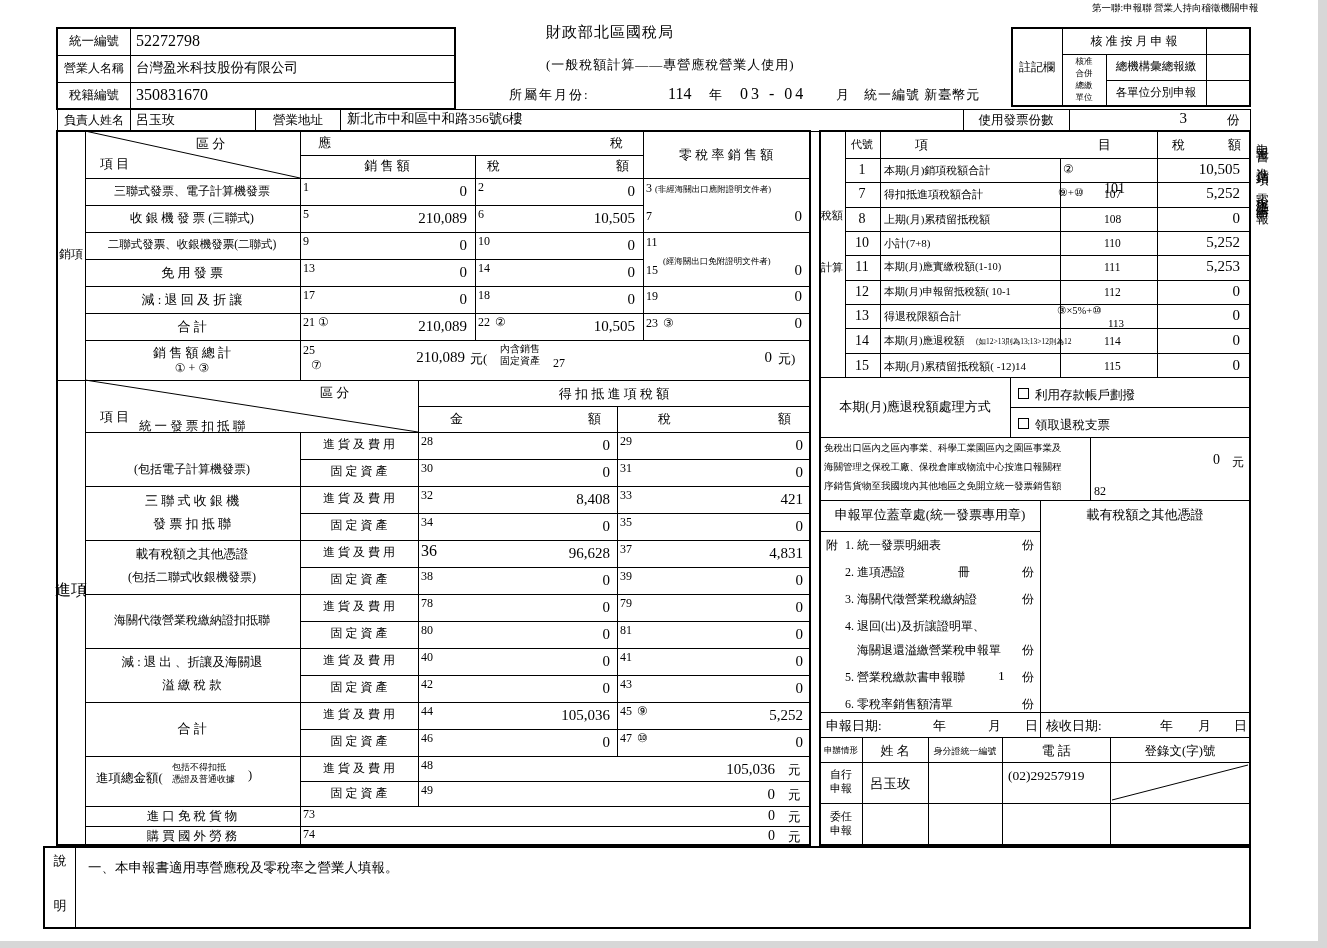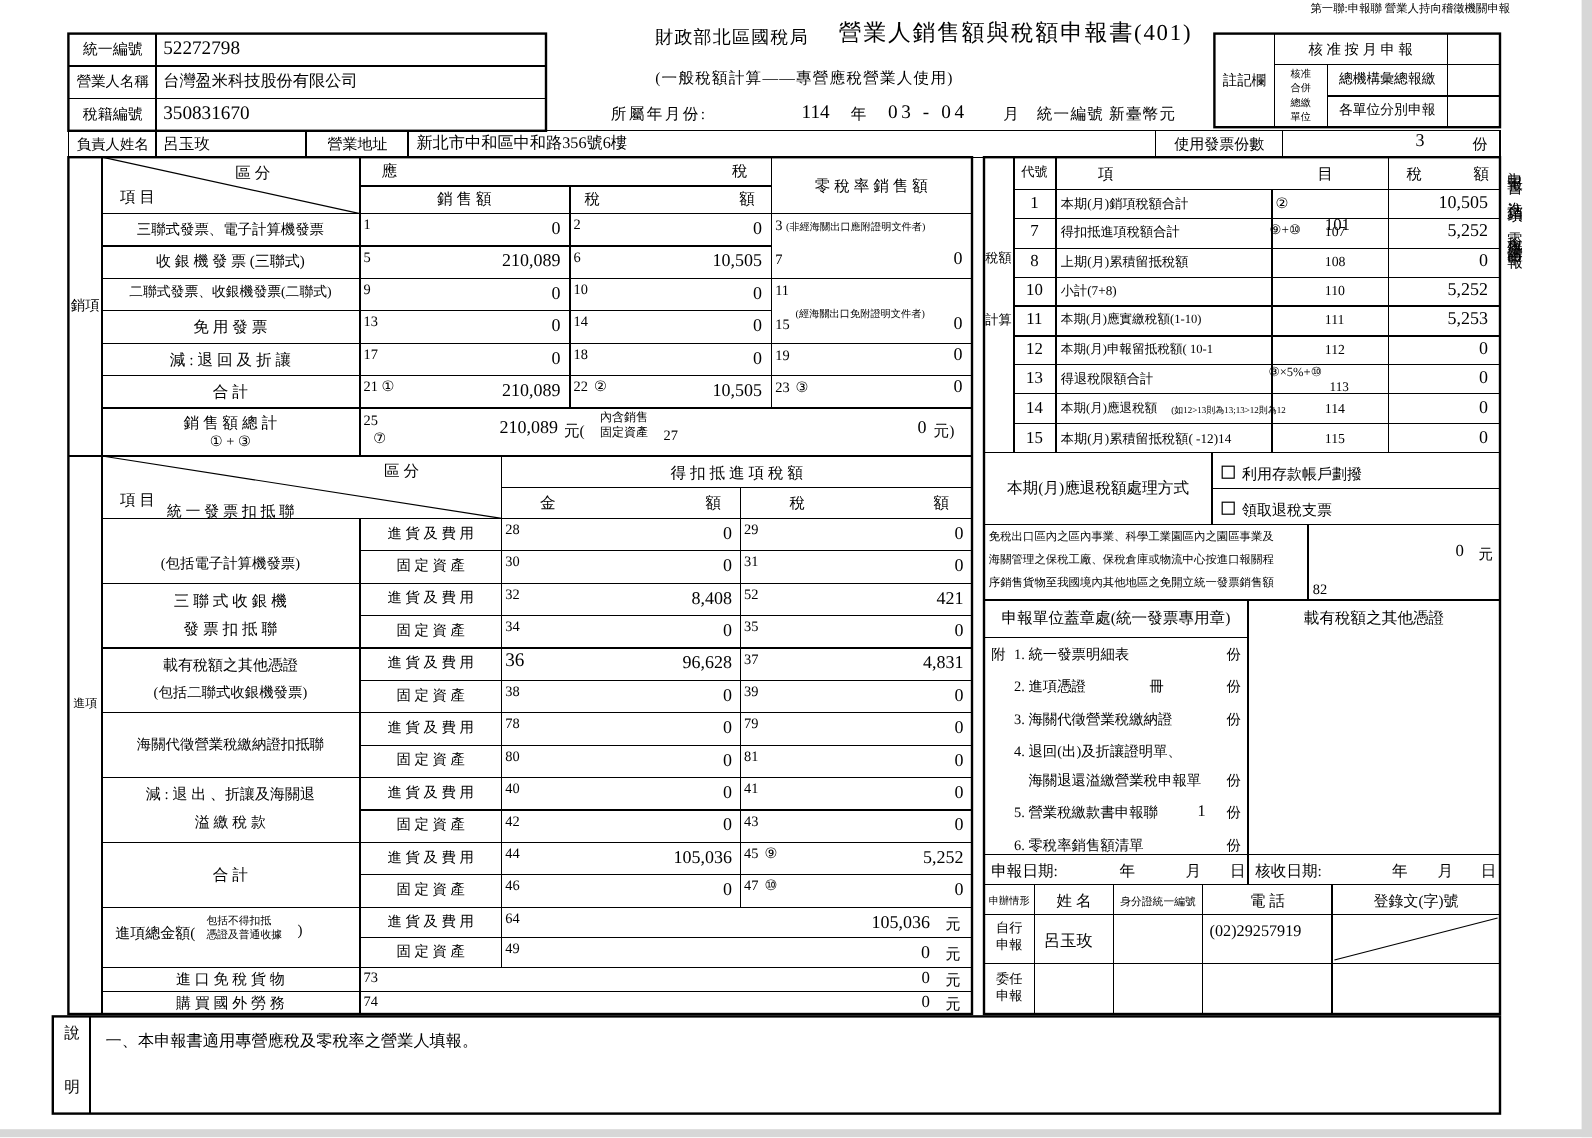--- a/index.html
+++ b/index.html
@@ -110,21 +110,20 @@
       <line x1="85" y1="380" x2="418" y2="432"></line>
       <line x1="1112" y1="800" x2="1248" y2="765"></line>
     </g>
   </svg>
 
   <div class="gray" style="right:0;top:0;width:9px;height:948px"></div>
   <div class="gray" style="left:0;bottom:0;width:1327px;height:7px"></div>
 
   <span class="t" style="left:1092px;top:4px;font-size:9.5px">第一聯:申報聯 營業人持向稽徵機關申報</span>
   <span class="t" style="left:546px;top:25px;font-size:15px;letter-spacing:1px">財政部北區國稅局</span>
-  <span class="t" style="left:699px;top:18px;font-size:19px;letter-spacing:1.5px">營業人銷售額與稅額申報書(401)</span>
   <span class="t" style="left:546px;top:58px;letter-spacing:1px">(一般稅額計算——專營應稅營業人使用)</span>
   <span class="t" style="left:509px;top:88px;letter-spacing:2px">所屬年月份:</span>
   <span class="t" style="left:668px;top:86px;font-size:16px">114</span>
   <span class="t" style="left:709px;top:88px">年</span>
   <span class="t" style="left:740px;top:86px;font-size:16px;letter-spacing:3px">03 - 04</span>
   <span class="t" style="left:836px;top:88px">月</span>
   <span class="t" style="left:864px;top:88px;letter-spacing:1px">統一編號  新臺幣元</span>
   <div class="t v" style="left:1256px;top:133px;font-size:13px">申報書、進銷項、零稅率媒體申報</div>
 
   <span class="t c" style="left:94px;top:35px;font-size:12.5px">統一編號</span>
@@ -217,21 +216,21 @@
   <span class="t" style="left:303px;top:344px;font-size:12px">25</span>
   <span class="t" style="left:311px;top:359px;font-size:12px">⑦</span>
   <span class="t r" style="right:862px;top:350px;font-size:15px">210,089</span>
   <span class="t" style="left:470px;top:352px">元(</span>
   <span class="t" style="left:500px;top:344px;font-size:10px">內含銷售</span>
   <span class="t" style="left:500px;top:356px;font-size:10px">固定資產</span>
   <span class="t" style="left:553px;top:357px;font-size:12px">27</span>
   <span class="t r" style="right:555px;top:350px;font-size:15px">0</span>
   <span class="t" style="left:778px;top:352px">元)</span>
 
-  <span class="t c" style="left:71px;top:582px;font-size:10px">進項</span>
+  <span class="t c" style="left:71px;top:582px;font-size:16px">進項</span>
   <span class="t" style="left:320px;top:386px">區      分</span>
   <span class="t" style="left:100px;top:410px">項    目</span>
   <span class="t c" style="left:614px;top:387px">得  扣  抵  進  項  稅  額</span>
   <span class="t" style="left:450px;top:412px">金</span>
   <span class="t" style="left:588px;top:412px">額</span>
   <span class="t" style="left:658px;top:412px">稅</span>
   <span class="t" style="left:778px;top:412px">額</span>
 
   <span class="t c" style="left:192px;top:420px;font-size:12.5px">統 一 發 票 扣 抵 聯</span>
   <span class="t c" style="left:192px;top:463px;font-size:12px">(包括電子計算機發票)</span>
@@ -260,21 +259,21 @@
   <span class="t" style="left:421px;top:435px;font-size:12px">28</span>
   <span class="t r" style="right:717px;top:438px;font-size:15px">0</span>
   <span class="t" style="left:620px;top:435px;font-size:12px">29</span>
   <span class="t r" style="right:524px;top:438px;font-size:15px">0</span>
   <span class="t" style="left:421px;top:462px;font-size:12px">30</span>
   <span class="t r" style="right:717px;top:465px;font-size:15px">0</span>
   <span class="t" style="left:620px;top:462px;font-size:12px">31</span>
   <span class="t r" style="right:524px;top:465px;font-size:15px">0</span>
   <span class="t" style="left:421px;top:489px;font-size:12px">32</span>
   <span class="t r" style="right:717px;top:492px;font-size:15px">8,408</span>
-  <span class="t" style="left:620px;top:489px;font-size:12px">52</span>
+  <span class="t" style="left:620px;top:489px;font-size:12px">33</span>
   <span class="t r" style="right:524px;top:492px;font-size:15px">421</span>
   <span class="t" style="left:421px;top:516px;font-size:12px">34</span>
   <span class="t r" style="right:717px;top:519px;font-size:15px">0</span>
   <span class="t" style="left:620px;top:516px;font-size:12px">35</span>
   <span class="t r" style="right:524px;top:519px;font-size:15px">0</span>
   <span class="t" style="left:421px;top:543px;font-size:16px">36</span>
   <span class="t r" style="right:717px;top:546px;font-size:15px">96,628</span>
   <span class="t" style="left:620px;top:543px;font-size:12px">37</span>
   <span class="t r" style="right:524px;top:546px;font-size:15px">4,831</span>
   <span class="t" style="left:421px;top:570px;font-size:12px">38</span>
@@ -307,21 +306,21 @@
   <span class="t" style="left:620px;top:732px;font-size:12px">47</span>
   <span class="t" style="left:637px;top:732px;font-size:12px">⑩</span>
   <span class="t r" style="right:524px;top:735px;font-size:15px">0</span>
 
   <span class="t" style="left:96px;top:772px;font-size:12.5px">進項總金額(</span>
   <span class="t" style="left:172px;top:763px;font-size:9px">包括不得扣抵</span>
   <span class="t" style="left:172px;top:775px;font-size:9px">憑證及普通收據</span>
   <span class="t" style="left:248px;top:769px;font-size:12.5px">)</span>
   <span class="t c" style="left:359px;top:762px;font-size:12px">進 貨 及 費 用</span>
   <span class="t c" style="left:359px;top:787px;font-size:12px">固 定 資 產</span>
-  <span class="t" style="left:421px;top:759px;font-size:12px">64</span>
+  <span class="t" style="left:421px;top:759px;font-size:12px">48</span>
   <span class="t r" style="right:552px;top:762px;font-size:15px">105,036</span>
   <span class="t" style="left:788px;top:764px;font-size:12.5px">元</span>
   <span class="t" style="left:421px;top:784px;font-size:12px">49</span>
   <span class="t r" style="right:552px;top:787px;font-size:15px">0</span>
   <span class="t" style="left:788px;top:789px;font-size:12.5px">元</span>
 
   <span class="t c" style="left:192px;top:810px;font-size:12.5px">進  口  免  稅  貨  物</span>
   <span class="t" style="left:303px;top:808px;font-size:12px">73</span>
   <span class="t r" style="right:552px;top:809px;font-size:14px">0</span>
   <span class="t" style="left:788px;top:811px;font-size:12.5px">元</span>

